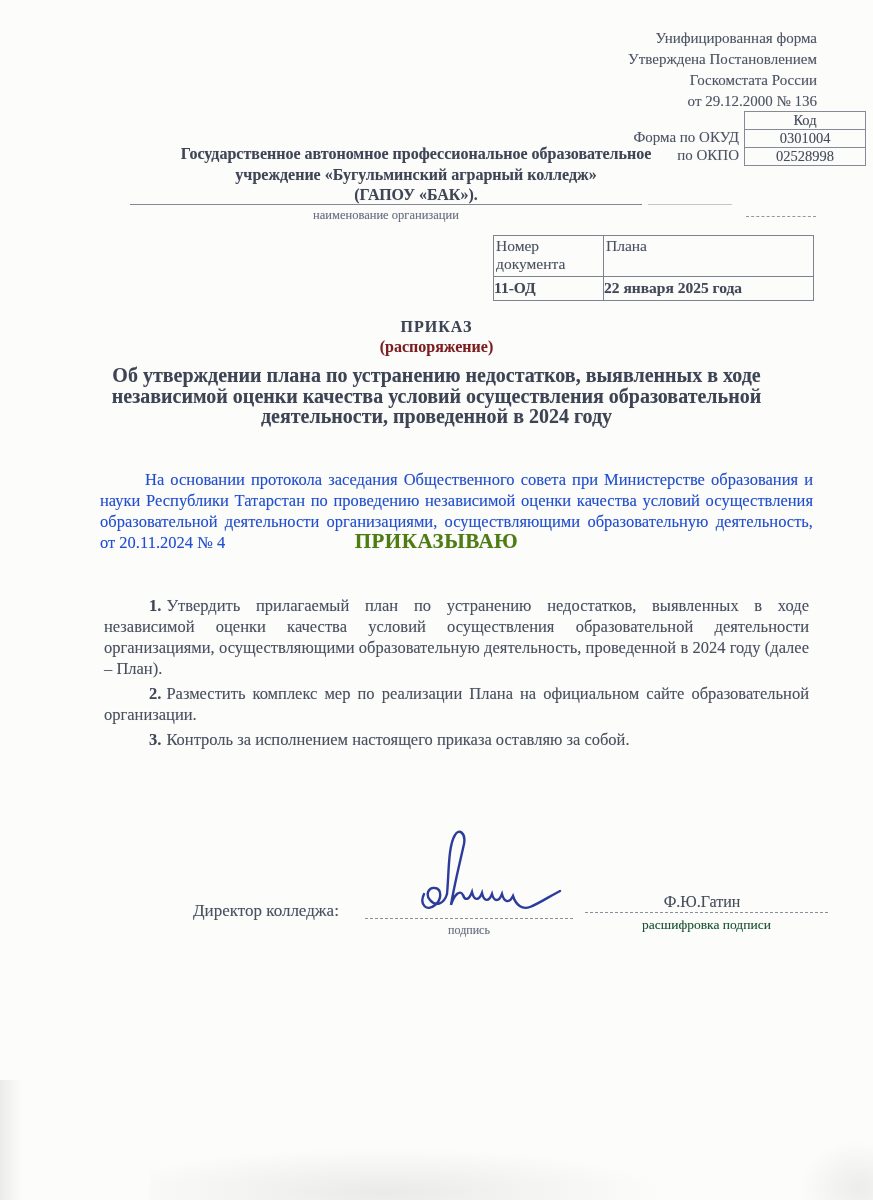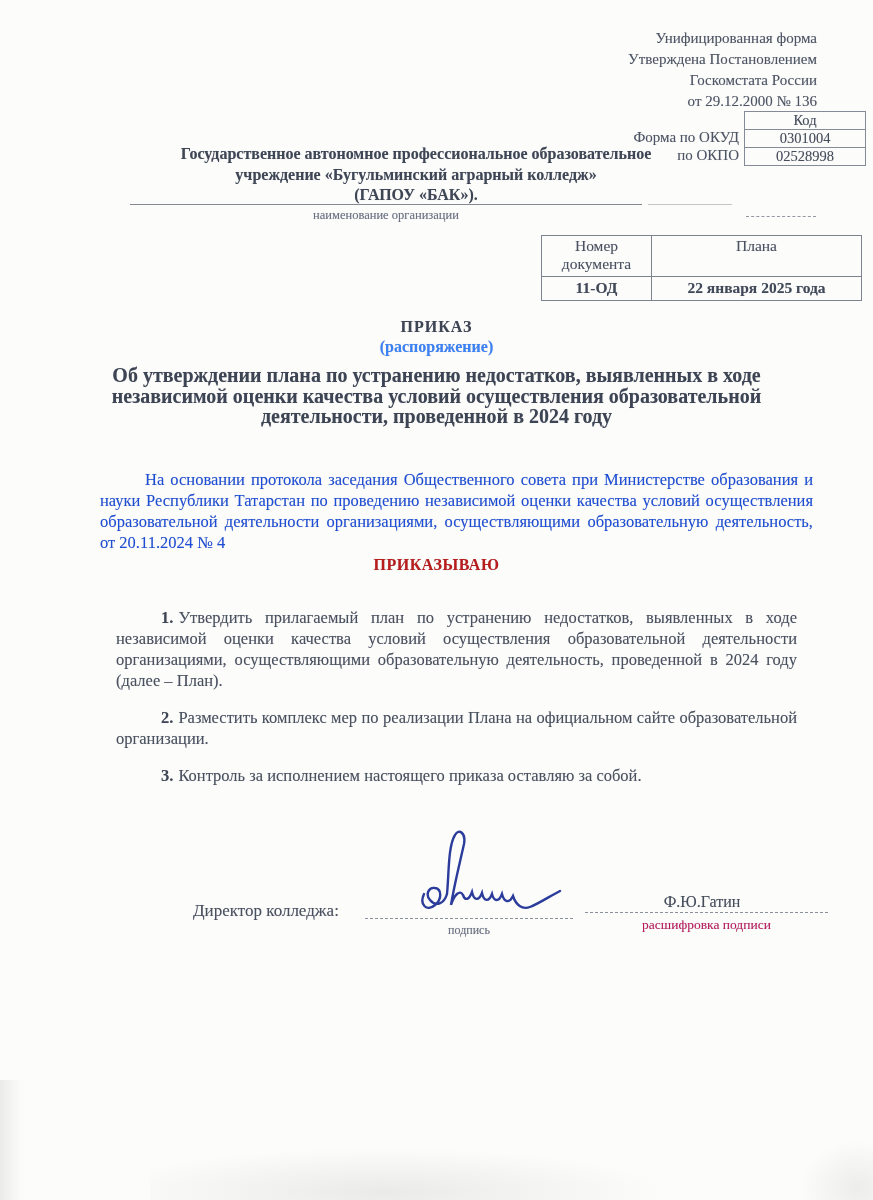--- a/index.html
+++ b/index.html
@@ -47,58 +47,58 @@
     left: 130px; top: 208px; width: 512px; text-align: center;
     font-size: 12.5px; color: #6a7080; font-weight: 400;
   }
   .right-fill-line { left: 746px; top: 216px; width: 70px; border-top: 1.5px dashed rgba(120,126,138,0.8); }
 
   
   .doc-table {
     left: 493px; top: 235px; width: 319px;
     border: 1.5px solid #7d8390;
     display: grid; grid-template-columns: 110px 1fr;
-    font-size: 15.5px; color: #4a5160; text-align: center; margin-left: 48px;
+    font-size: 15.5px; color: #4a5160; text-align: left;
   }
   .dt-h1 { border-right: 1px solid #7d8390; border-bottom: 1px solid #7d8390; padding: 1px 2px 3px; line-height: 18px; }
   .dt-h2 { border-bottom: 1px solid #7d8390; padding: 1px 2px 3px; line-height: 18px; }
   .dt-v  { font-weight: 700; padding: 2px 0 3px; color: #414857; }
   .dt-v1 { border-right: 1px solid #7d8390; }
 
   
   .heading { left: 60px; top: 317px; width: 753px; text-align: center; color: #3d4453; }
   .h-word { font-size: 16px; font-weight: 700; letter-spacing: 1px; line-height: 20px; }
-  .h-kind { font-size: 16px; font-weight: 700; line-height: 20px; color: #3b82f6; }
+  .h-kind { font-size: 16px; font-weight: 700; line-height: 20px; color: #7f1d1d; }
   .h-subject { margin-top: 8px; font-size: 20px; font-weight: 700; line-height: 20.5px; }
 
   
   .para {
     left: 100px; top: 452px; width: 713px;
     text-align: justify; text-indent: 45px;
     font-size: 16.5px; line-height: 21px; color: #1d4ed8;
   }
   .resolution {
-    left: 0; top: 556px; width: 873px; text-align: center;
-    font-weight: 700; font-size: 16px; letter-spacing: 0.5px; color: #b91c1c;
+    left: 0; top: 529px; width: 873px; text-align: center;
+    font-weight: 700; font-size: 21px; letter-spacing: 0.5px; color: #4d7c0f;
   }
   .items {
     left: 100px; top: 591px; width: 713px;
     font-size: 16.5px; line-height: 21px; text-align: justify; color: #49505e;
   }
-  .items p { margin: 16px; text-indent: 45px; }
+  .items p { margin: 4px; text-indent: 45px; }
   .items b { font-weight: 700; color: #3f4655; margin-right: 5px; }
 
   
   .sig-role { left: 193px; top: 901px; font-size: 17px; color: #49505e; }
   .sig-ink { left: 414px; top: 830px; width: 154px; height: 88px; }
   .sig-line-1 { left: 365px; top: 918px; width: 208px; border-top: 1.5px dashed #8a909b; }
   .sig-cap-1 { left: 365px; top: 923px; width: 208px; text-align: center; font-size: 12px; color: #676e7d; }
   .sig-name { left: 588px; top: 893px; width: 228px; text-align: center; font-size: 16px; color: #454c5a; }
   .sig-line-2 { left: 585px; top: 912px; width: 243px; border-top: 1.5px dashed #8a909b; }
-  .sig-cap-2 { left: 585px; top: 917px; width: 243px; text-align: center; font-size: 13.5px; color: #be185d; }
+  .sig-cap-2 { left: 585px; top: 917px; width: 243px; text-align: center; font-size: 13.5px; color: #14532d; }
 
   
   .smudge-bottom {
     left: 150px; top: 1148px; width: 520px; height: 52px;
     background: radial-gradient(ellipse at 45% 85%, rgba(140,140,142,0.16), rgba(140,140,142,0) 70%);
   }
   .smudge-left {
     left: 0; top: 1080px; width: 22px; height: 120px;
     background: linear-gradient(to right, rgba(130,130,132,0.14), rgba(130,130,132,0));
   }

